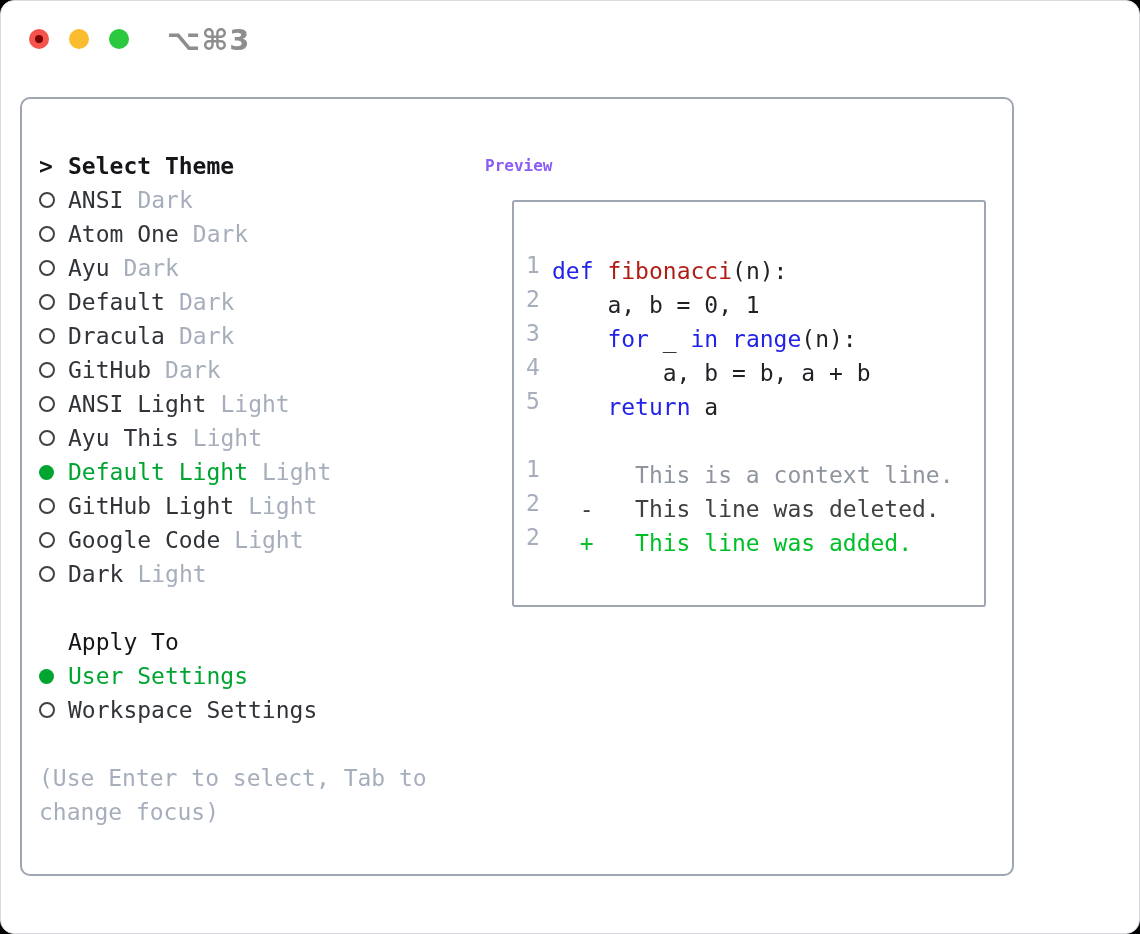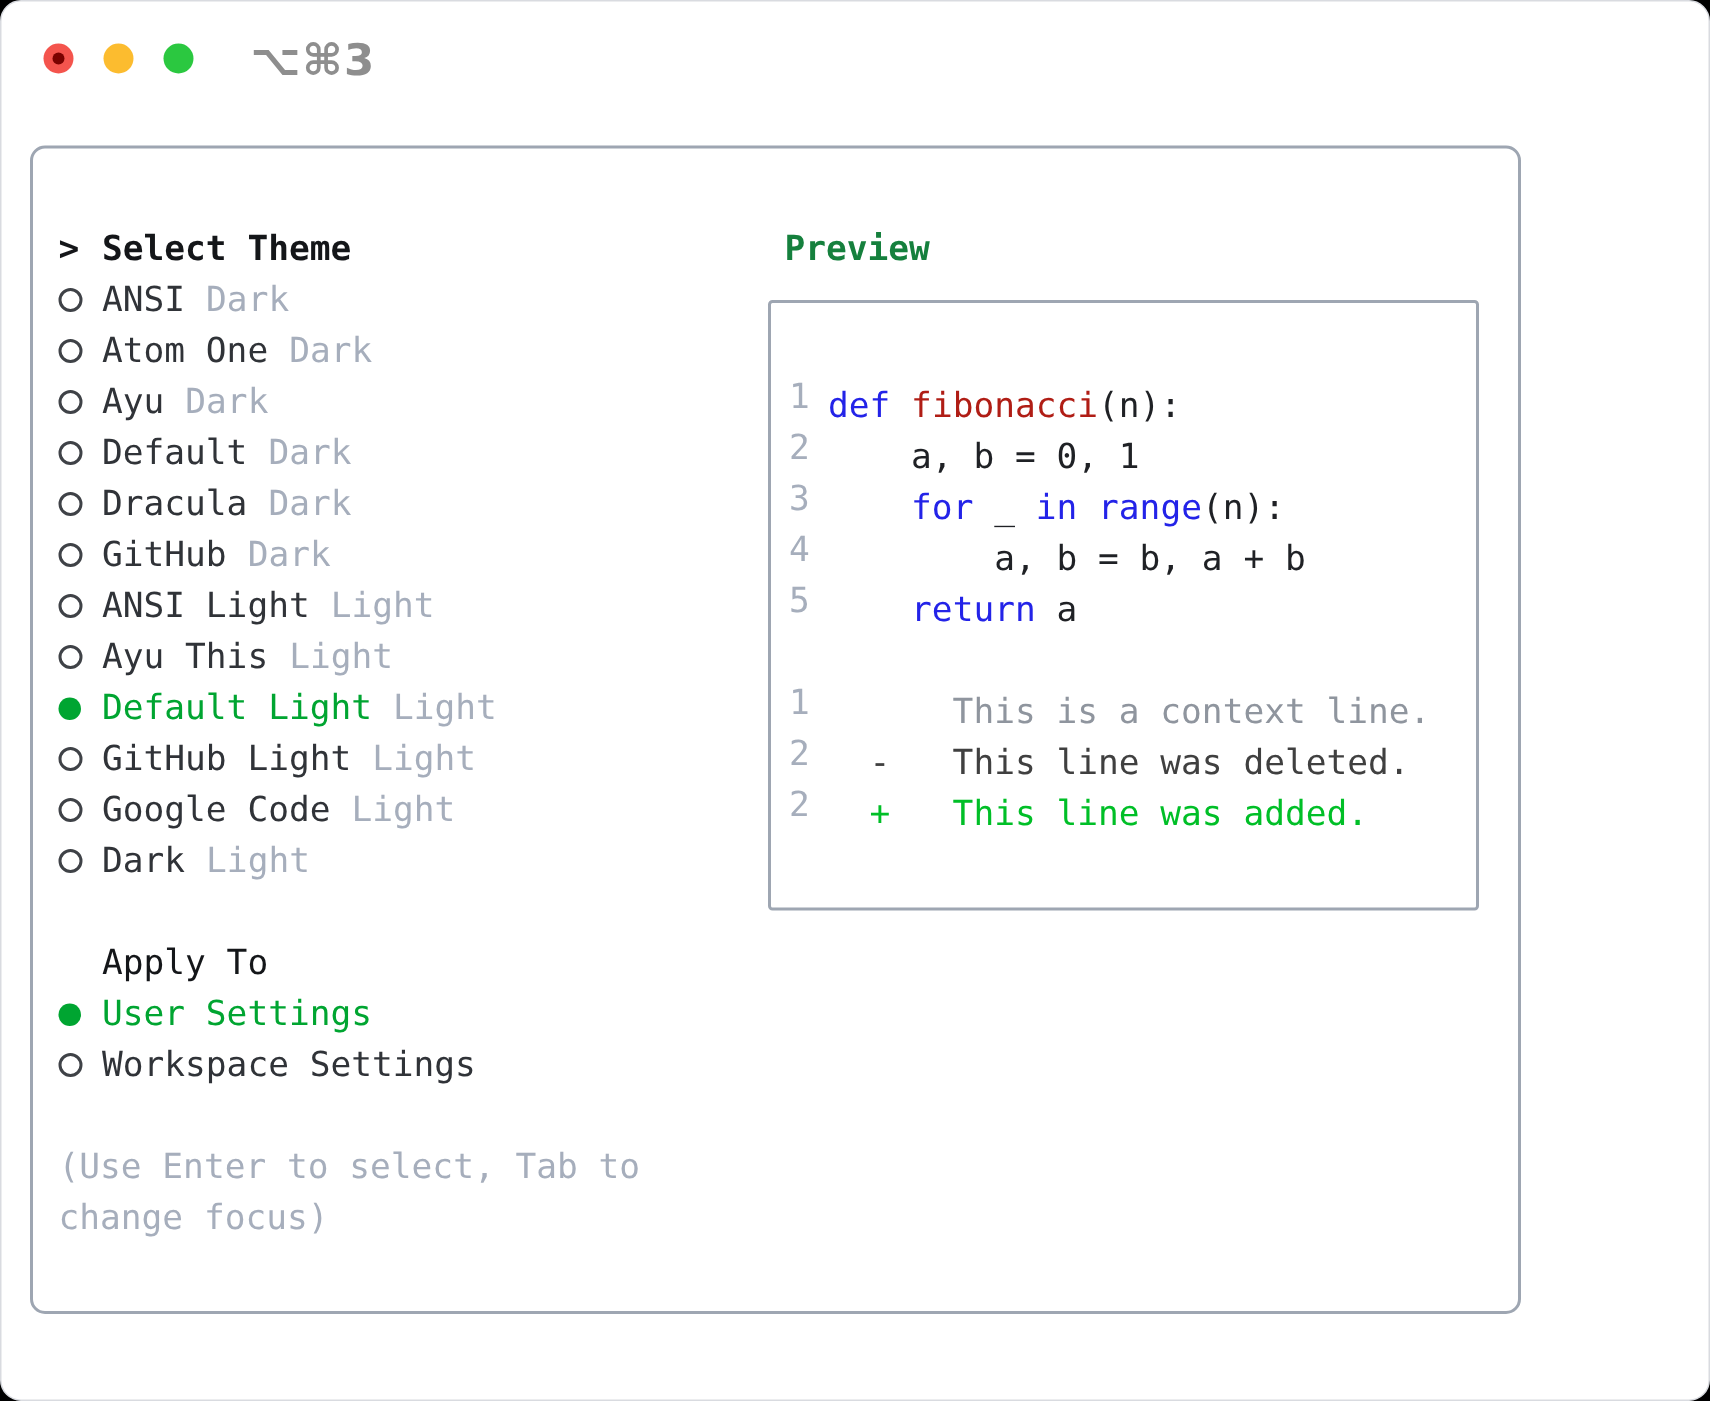--- a/index.html
+++ b/index.html
@@ -43,22 +43,22 @@
   }
   .radio.sel{width:15px;height:15px;border:none;background:#00a531;}
   .lbl-strong{font-weight:bold;color:#141619;}
   .lbl-plain{color:#141619;text-align:center;}
   .name{color:#303338;}
   .name.sel{color:#00a531;}
   .tag{color:#a6aebc;margin-left:14px;}
   .hint{color:#a6aebc;}
   
   .preview-title{
-    position:absolute;left:501px;top:50px;height:34px;line-height:34px;
-    font-size:23px;font-weight:bold;color:#15803d;
+    position:absolute;left:463px;top:50px;height:34px;line-height:34px;
+    font-size:16px;font-weight:bold;color:#8b5cf6;
   }
   .preview-box{
     position:absolute;left:490px;top:101px;width:474px;height:407px;
     border:2px solid #9ea6b2;border-radius:3px;box-sizing:border-box;
     padding:46px 0 0 12px;overflow:hidden;
   }
   .cline{display:flex;align-items:center;height:34px;font-size:23px;white-space:pre;}
   .lno{width:26px;flex:none;color:#a6aebc;white-space:pre;}
   .seg{white-space:pre;margin-top:12px;}
   .pl{color:#1f2125;}

